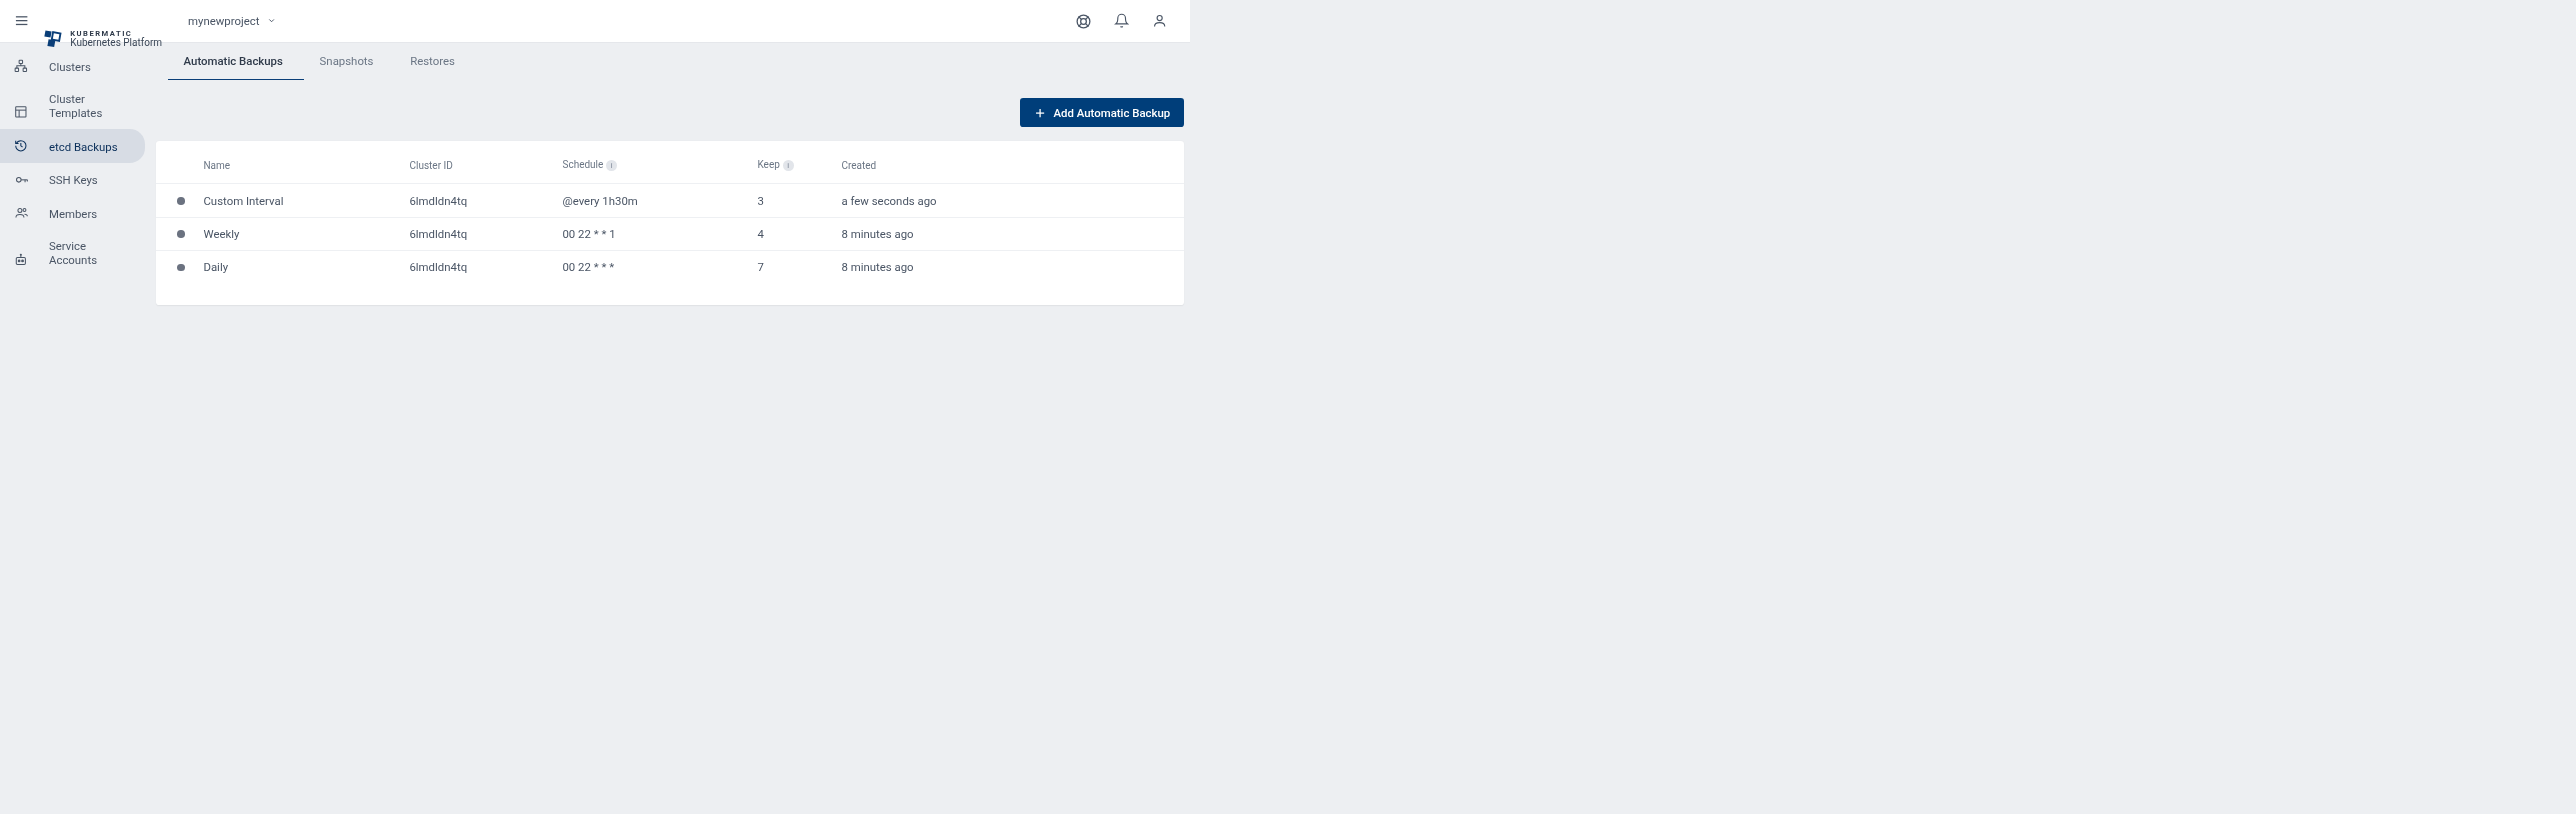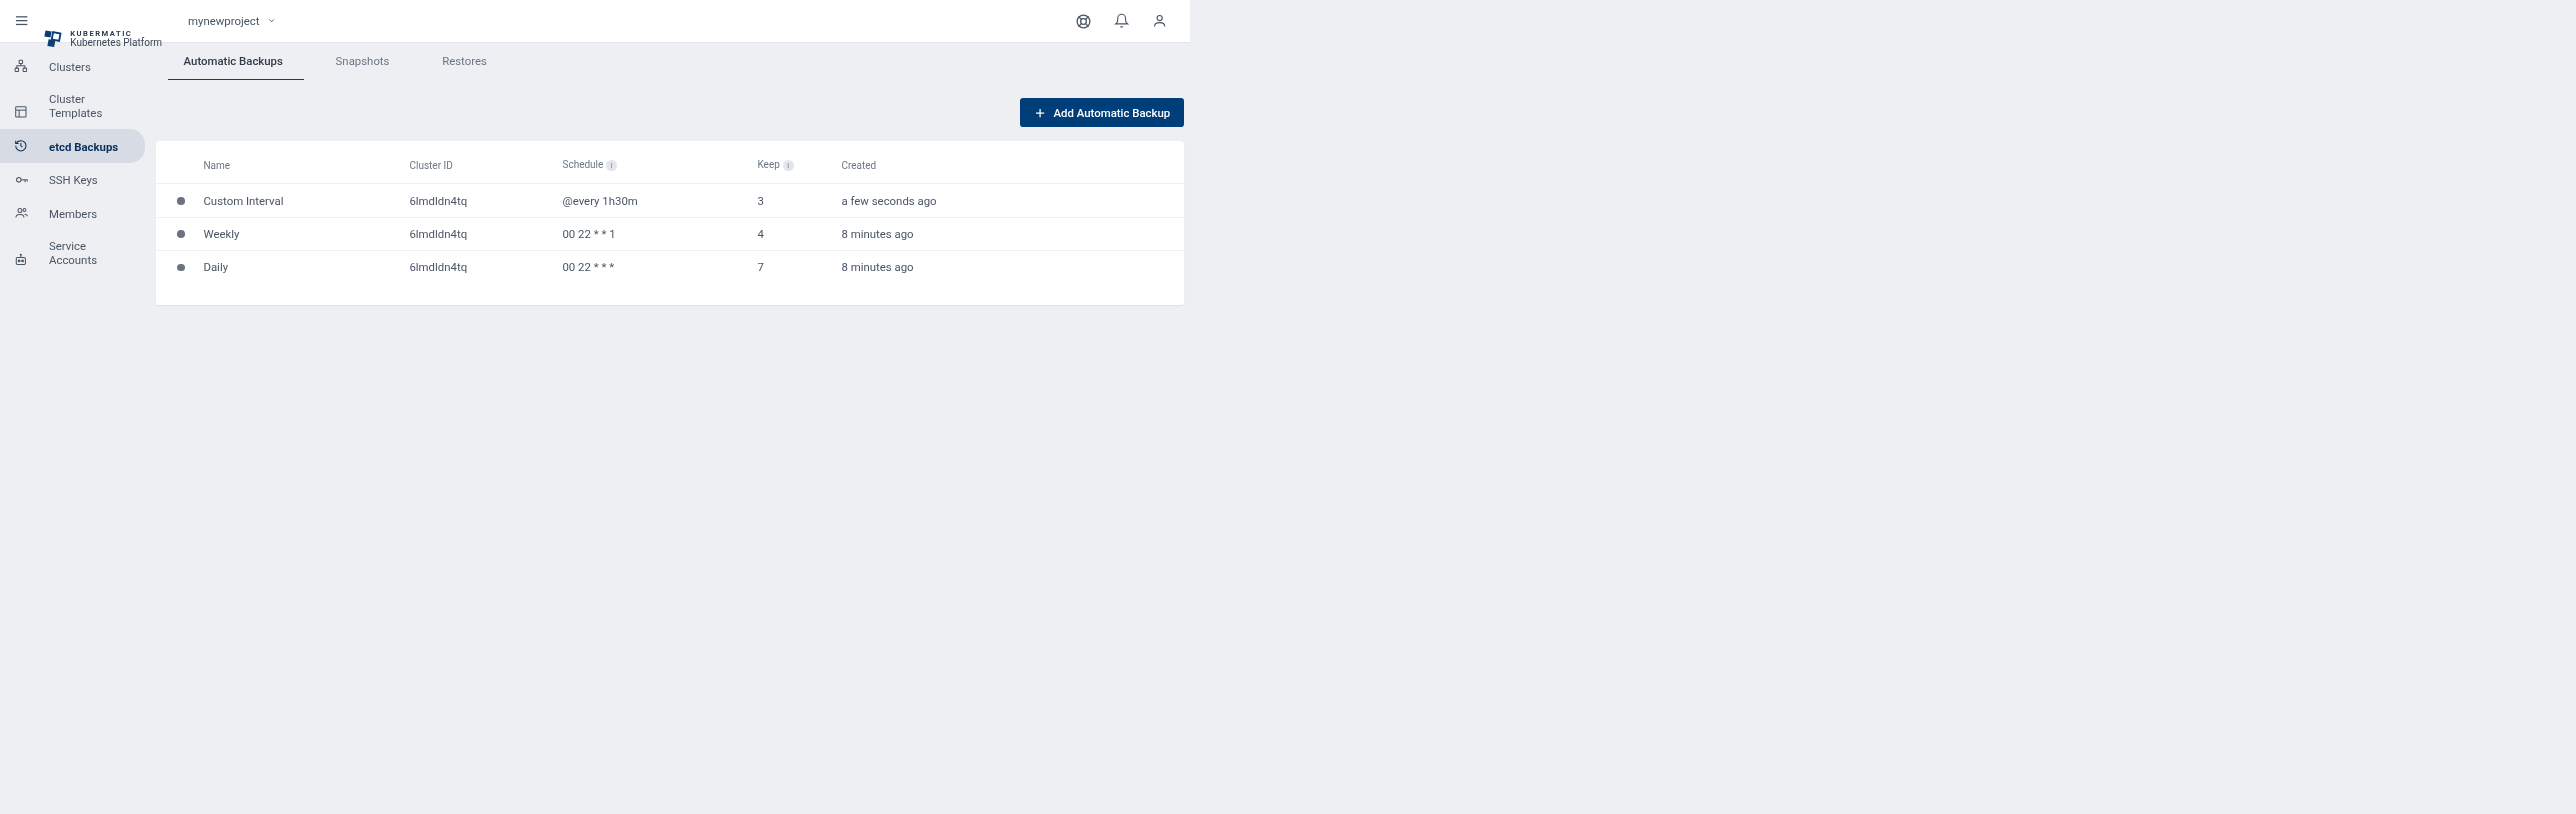--- a/index.html
+++ b/index.html
@@ -28,25 +28,25 @@
 
     .layout { display:flex; }
     .sidebar { width: 150px; background:#edeff2; padding-top: 6.1px; }
     .side-item {
       display:flex; align-items:flex-end; gap: 20px;
       padding: 9.2px 13.7px;
       color:#4a5565; font-size:11.4px; cursor:pointer;
       border-radius: 0 15.3px 15.3px 0;
       margin-right: 4.6px;
     }
-    .side-item.active { background:#d7dce4; color:#0a2f5a; font-weight:700;}
+    .side-item.active { background:#d7dce4; color:#0a2f5a; font-weight:400;}
     .side-item .sic { width:15.3px; height:15.3px; display:flex; align-items:center; justify-content:center; flex-shrink:0;}
 
     .content { flex:1; padding: 0 6.1px 18.3px 6.1px; }
-    .tabs { display:flex; gap: 16px; padding: 0 12.2px; height: 37px;}
+    .tabs { display:flex; gap: 0; padding: 0 12.2px; height: 37px;}
     .tab { padding: 10.7px 21.4px 10.7px 15.3px; color:#6b7685; font-size:11.4px; cursor:pointer; border-bottom: 1.5px solid transparent;}
     .tab.active { color:#2f3a4a; border-bottom-color:#0a3e78; font-weight:500;}
 
     .actions-row { display:flex; justify-content:flex-end; padding: 18.3px 0 13.7px 0;}
     .btn-primary {
       background:#003e7a; color:#fff; border:none; border-radius:3.1px;
       padding: 7.6px 13.7px; font-size:11.4px; display:flex; align-items:center; gap:7.6px;
       cursor:pointer; font-weight:500;margin-left:48px;
     }
 

